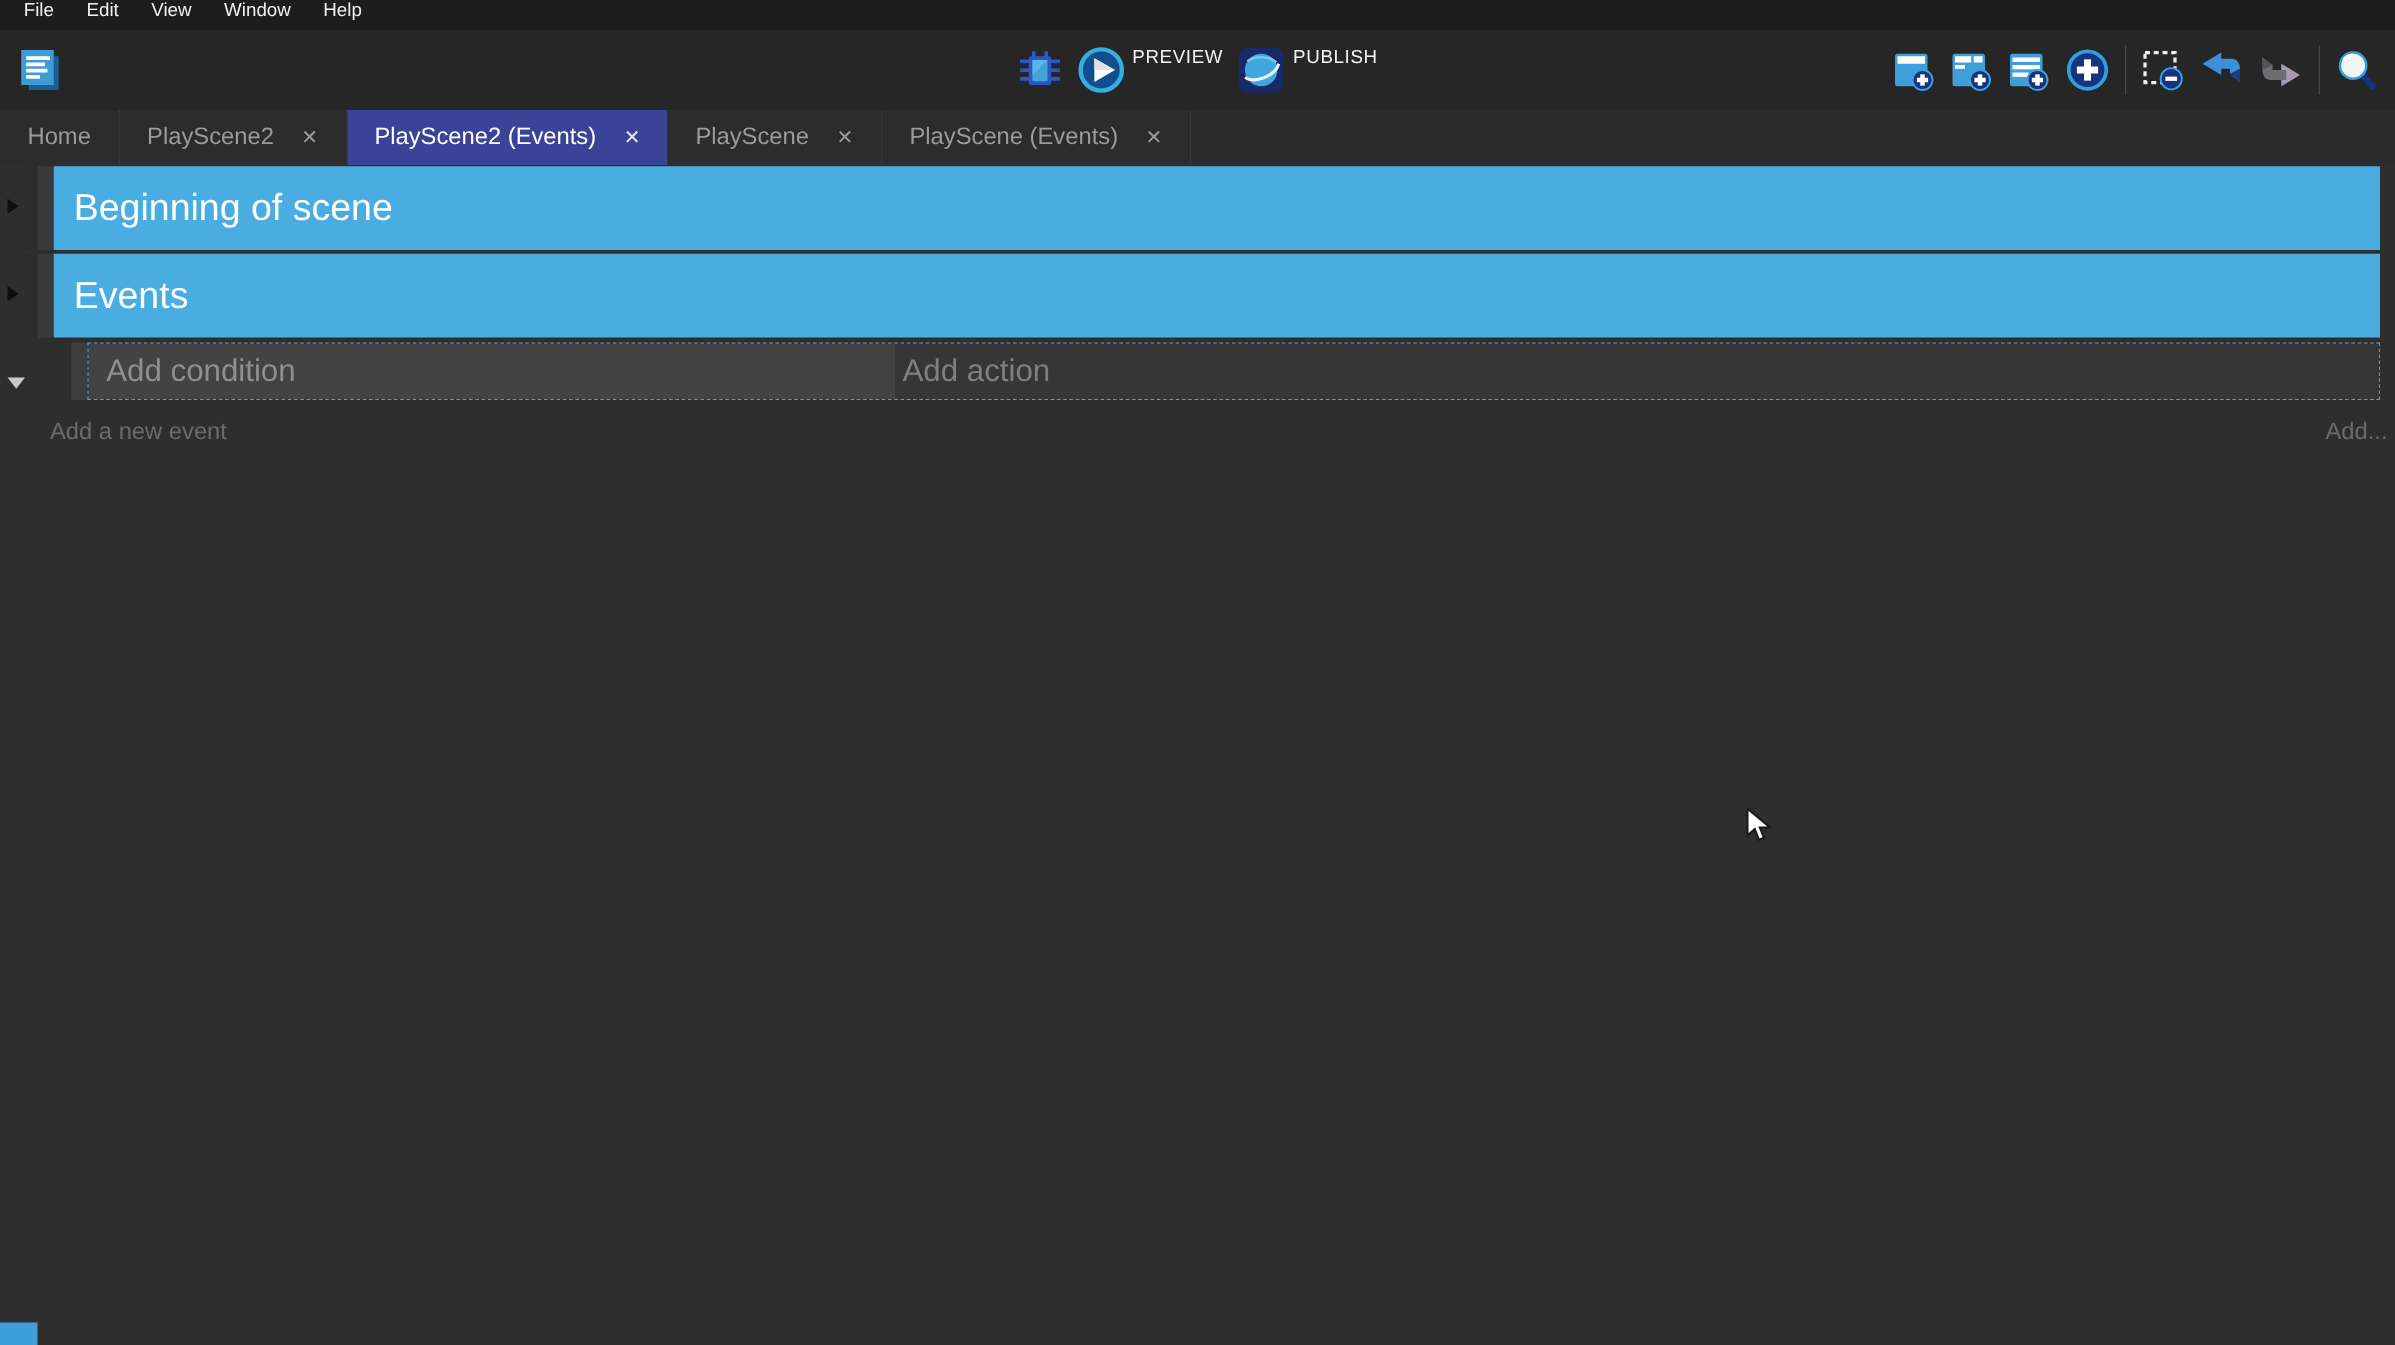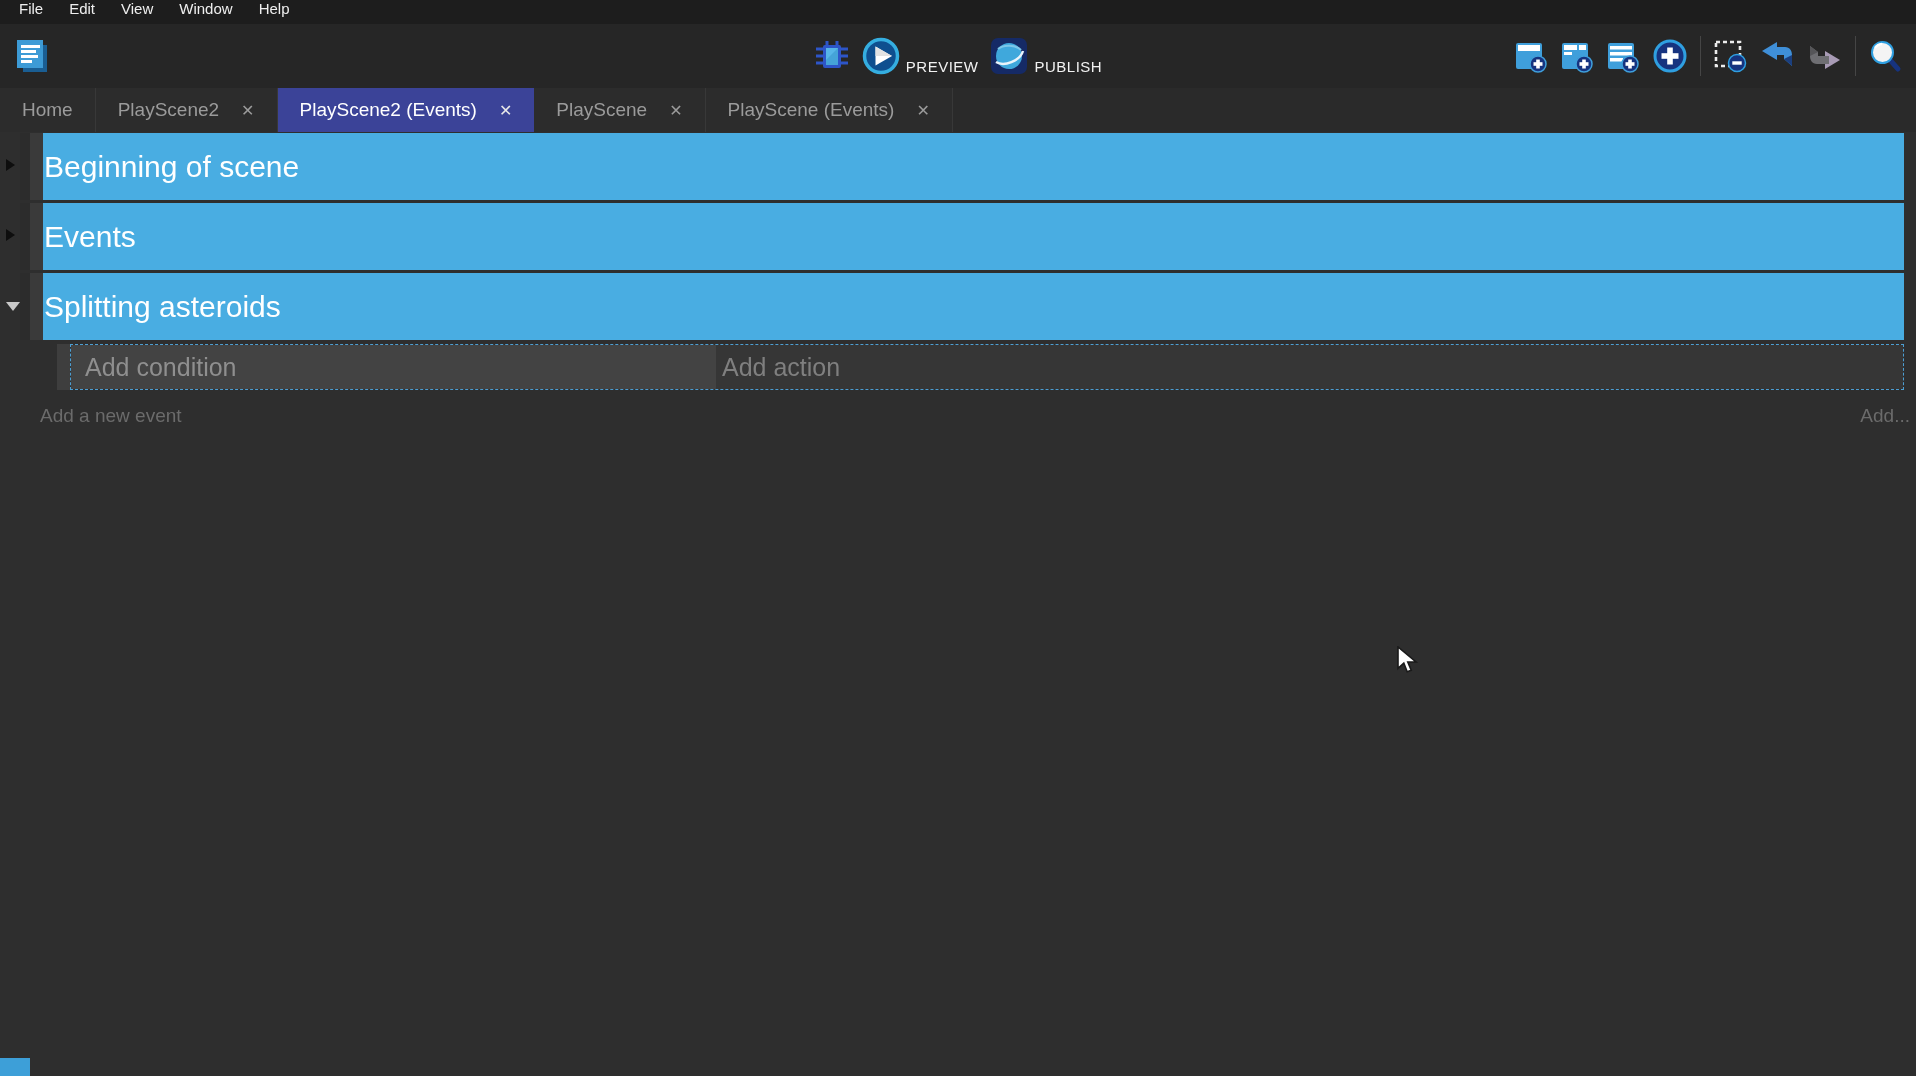--- a/index.html
+++ b/index.html
@@ -25,21 +25,21 @@
     height:64px; background:#262626; position:relative;
     display:flex; align-items:center;
   }
   .toolbar-left { position:absolute; left:12px; top:12px; }
   .toolbar-center {
     margin:0 auto; display:flex; align-items:center; gap:12px;
   }
   .tool-label {
     color:#f2f2f2; font-size:15px; letter-spacing:0.5px; margin-left:6px;
   }
-  .tool-btn { display:flex; align-items:flex-end; cursor:pointer; }
+  .tool-btn { display:flex; align-items:flex-start; cursor:pointer; }
   .toolbar-right {
     position:absolute; right:14px; top:0; height:64px;
     display:flex; align-items:center; gap:12px;
   }
   .tb-sep { width:1px; height:40px; background:#454545; }
   .icon-btn { display:flex; align-items:center; justify-content:center; cursor:pointer; }
 
   
   .tabbar {
     height:44px; background:#2a2a2a; display:flex; align-items:stretch;
@@ -70,21 +70,21 @@
   }
   #tri-0 { top:27px; } #tri-1 { top:97px; } #tri-2 { top:170px; }
 
   .event-row {
     display:flex; height:67px; margin:0 12px 3px 20px;
   }
   .event-grip-a { width:10px; background:#2c2c2c; }
   .event-grip-b { width:13px; background:#3a3a3a; }
   .event-bar {
     flex:1; background:#49ade2; display:flex; align-items:center;
-    padding-left:1px; cursor:pointer;
+    padding-left:16px; cursor:pointer;
   }
   .event-title { color:#ffffff; font-size:30px; font-weight:400; }
 
   .subevent-row {
     display:flex; height:46px; margin:4px 12px 0 57px;justify-content:center;
   }
   .subevent-grip { width:13px; background:#3e3e3e; }
   .subevent-box {
     flex:1; border:1px dashed #4d9ed2; display:flex;
   }
@@ -282,27 +282,20 @@
   </div>
 
   <div class="event-row">
     <div class="event-grip-a"></div>
     <div class="event-grip-b"></div>
     <div class="event-bar">
       <span class="event-title">Events</span>
     </div>
   </div>
 
-  <div class="event-row">
-    <div class="event-grip-a"></div>
-    <div class="event-grip-b"></div>
-    <div class="event-bar">
-      <span class="event-title">Splitting asteroids</span>
-    </div>
-  </div>
 
   <div class="subevent-row">
     <div class="subevent-grip"></div>
     <div class="subevent-box">
       <div class="cond-cell">
         <span>Add condition</span>
       </div>
       <div class="act-cell">
         <span>Add action</span>
       </div>

